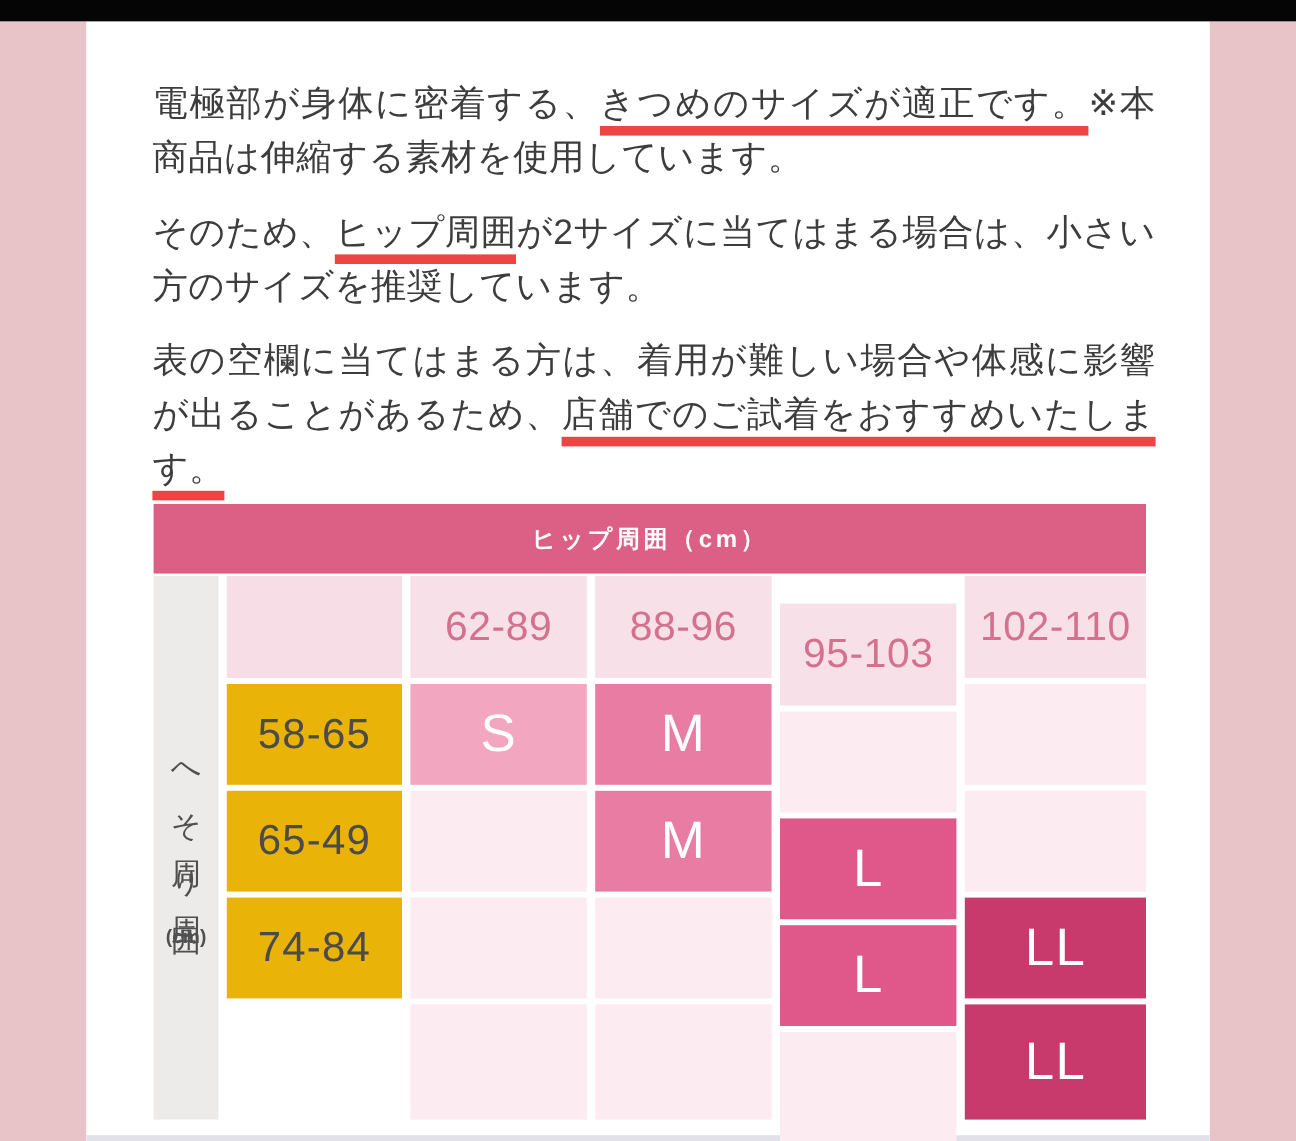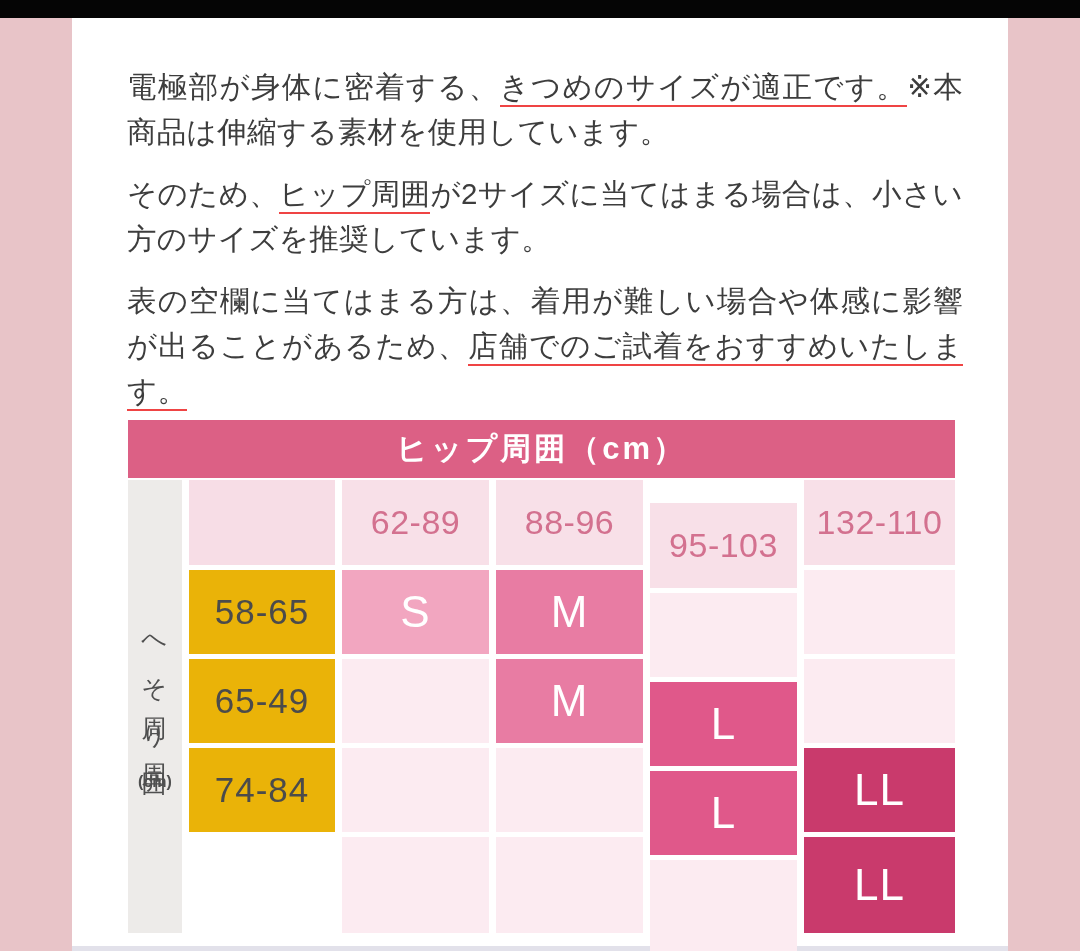--- a/index.html
+++ b/index.html
@@ -15,28 +15,28 @@
   .card{position:absolute;left:72px;top:18px;width:936px;height:933px;background:#ffffff;}
   .bottom-line{position:absolute;left:72px;top:946px;width:936px;height:5px;background:#e2e1ea;}
 
   
   .notes{
     position:absolute;left:127px;top:64px;width:836px;
     color:#3d3d3d;font-size:29.5px;line-height:45px;letter-spacing:0.3px;
     text-align:justify;
   }
   .notes p{margin:0 0 17px 0;}
-  .ul{border-bottom:2px solid #ef4444;padding-bottom:2px;}
+  .ul{border-bottom:8px solid #ef4444;padding-bottom:2px;}
 
   
   .banner{
     position:absolute;left:128px;top:420px;width:827px;height:58px;
     background:#dc6085;color:#ffffff;
     display:flex;align-items:center;justify-content:center;
-    font-size:31px;font-weight:600;letter-spacing:3px;
+    font-size:20px;font-weight:600;letter-spacing:3px;
   }
   .axis-col{
     position:absolute;left:128px;top:480px;width:54px;height:453px;
     background:#edebe9;color:#4f4f4f;
     display:flex;flex-direction:column;align-items:center;justify-content:center;
   }
   .v-text{writing-mode:vertical-rl;text-orientation:upright;font-size:25px;letter-spacing:9px;}
   .v-unit{font-size:16px;margin-top:12px;font-weight:bold;}
 
   .cell{position:absolute;display:flex;align-items:center;justify-content:center;box-sizing:border-box;}
@@ -72,21 +72,21 @@
 
   <div class="axis-col">
     <div class="v-text">へそ周り周囲</div>
     <div class="v-unit">(cm)</div>
   </div>
 
   <div class="cell c0 rh blank-hdr"></div>
   <div class="cell c1 rh hdr">62-89</div>
   <div class="cell c2 rh hdr">88-96</div>
   <div class="cell c3 rh hdr">95-103</div>
-  <div class="cell c4 rh hdr">132-110</div>
+  <div class="cell c4 rh hdr">102-110</div>
 
   <div class="cell c0 r1 rowlbl">58-65</div>
   <div class="cell c1 r1 size" style="background: rgb(242, 166, 192);">S</div>
   <div class="cell c2 r1 size" style="background: rgb(232, 124, 163);">M</div>
   <div class="cell c3 r1 empty"></div>
   <div class="cell c4 r1 empty"></div>
 
   <div class="cell c0 r2 rowlbl">65-49</div>
   <div class="cell c1 r2 empty"></div>
   <div class="cell c2 r2 size" style="background: rgb(232, 124, 163);">M</div>

